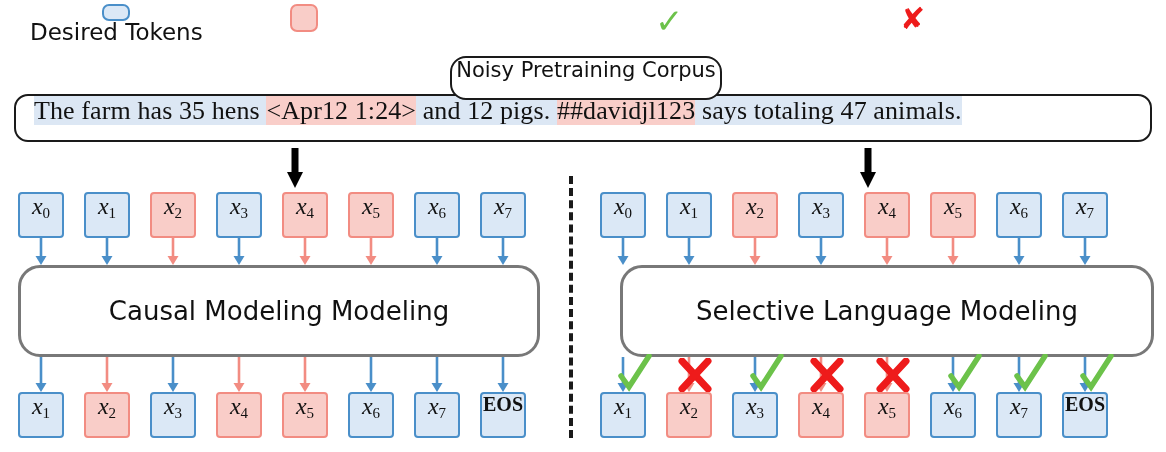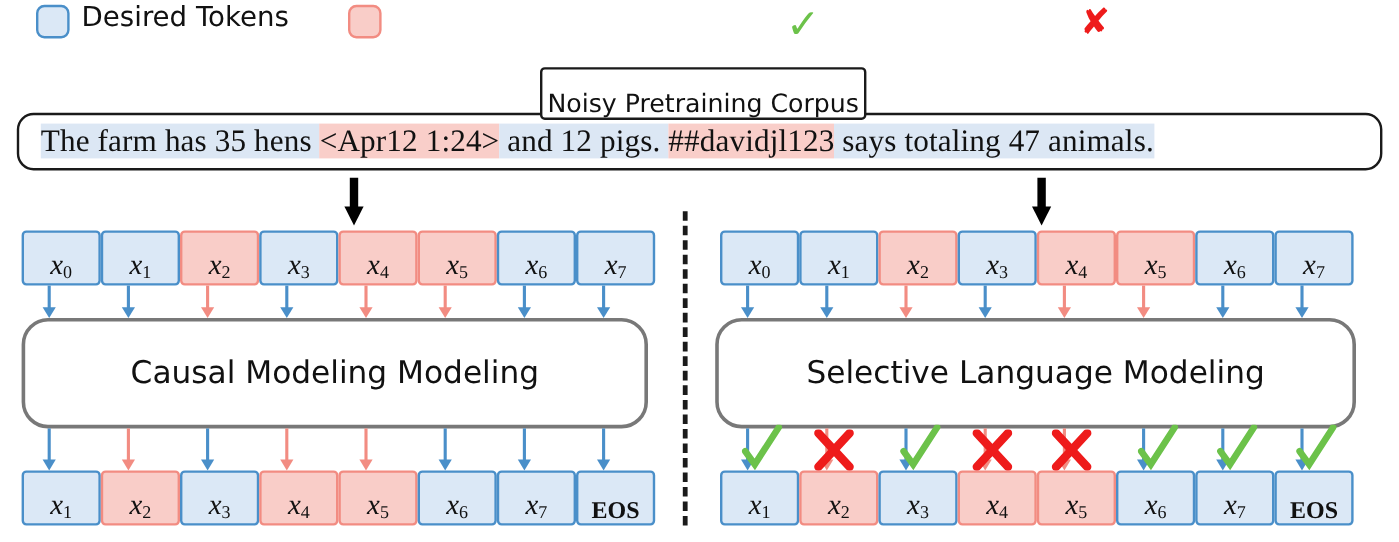--- a/index.html
+++ b/index.html
@@ -2,54 +2,54 @@
 <html><head>
 <meta charset="utf-8">
 <style>
   html,body{margin:0;padding:0;background:#ffffff;}
   body{width:1166px;height:452px;position:relative;overflow:hidden;
        font-family:"DejaVu Sans",sans-serif;color:#111;}
   .abs{position:absolute;}
 
   
   #legend{left:0;top:0;width:1166px;height:52px;}
-  .legend-item{position:absolute;display:flex;align-items:flex-start;gap:10px;height:40px;top:4px;}
+  .legend-item{position:absolute;display:flex;align-items:center;height:40px;top:4px;flex-direction:column;}
   .swatch{width:28px;height:28px;border-radius:7px;box-sizing:border-box;}
   .swatch.blue{background:#dbe8f6;border:2.5px solid #4a8fc9;}
   .swatch.red{background:#f9cdc8;border:2.5px solid #f28c82;}
   .legend-label{font-size:23px;color:#111;white-space:nowrap;line-height:1;}
   .mark-glyph{font-size:30px;line-height:1;font-weight:bold;}
   .mark-glyph.ok{color:#6cc24a;font-weight:normal;font-size:34px;}
   .mark-glyph.no{color:#ee1b1b;}
 
   
   #corpus-title{left:450px;top:56px;width:268px;height:40px;
-      border:2.2px solid #1a1a1a;border-radius:4px;background:#fff;
-      display:flex;align-items:flex-end;justify-content:center;
+      border:2.2px solid #1a1a1a;border-radius:16px;background:#fff;
+      display:flex;align-items:flex-start;justify-content:center;
       font-size:21px;z-index:5;}
 
   
   #corpus-box{left:14px;top:94px;width:1138px;height:48px;
       border:2.2px solid #1a1a1a;border-radius:14px;background:#fff;
-      display:flex;align-items:center;z-index:4;box-sizing:border-box;}
+      display:flex;z-index:4;box-sizing:border-box;}
   #corpus-text{font-family:"Liberation Serif","DejaVu Serif",serif;
       font-size:26px;white-space:nowrap;padding-left:18px;letter-spacing:.1px;}
   .seg-keep{background:#dce7f4;}
   .seg-drop{background:#f9cec9;}
 
   
   .blackarrow{width:20px;height:42px;}
 
   
   #divider{left:569px;top:176px;width:0;height:262px;
       border-left:4px dashed #1a1a1a;}
 
   
-  .tok{width:66px;height:46px;border-radius:4px;box-sizing:border-box;
-       display:flex;align-items:flex-end;justify-content:center;}
+  .tok{width:46px;height:46px;border-radius:4px;box-sizing:border-box;
+       display:flex;align-items:flex-start;justify-content:center;}
   .tok.blue{background:#dbe8f6;border:2.5px solid #4a8fc9;}
   .tok.red{background:#f9cdc8;border:2.5px solid #f28c82;}
   .tok .lbl{font-family:"Liberation Serif","DejaVu Serif",serif;
        font-style:italic;font-size:24px;line-height:1;}
   .tok .lbl .sub{font-size:15px;font-style:normal;vertical-align:-4px;}
   .tok.eos .lbl{font-style:normal;font-weight:bold;font-size:20px;}
 
   
   .model{border:3px solid #787878;border-radius:22px;background:#fff;
       display:flex;align-items:center;justify-content:center;
@@ -91,21 +91,21 @@
   <path d="M10 40 L2 24 L18 24 Z" fill="#000"></path>
 </svg>
 <svg class="abs blackarrow" style="left:858px;top:148px;" viewBox="0 0 20 42">
   <path d="M10 0 L10 26" stroke="#000" stroke-width="7" fill="none"></path>
   <path d="M10 40 L2 24 L18 24 Z" fill="#000"></path>
 </svg>
 
 <div class="abs model" id="model-causal" style="left:18px;top:265px;width:522px;height:92px;">
   <span>Causal Modeling Modeling</span>
 </div>
-<div class="abs model" id="model-selective" style="left:596px;top:265px;width:534px;height:92px;">
+<div class="abs model" id="model-selective" style="left:620px;top:265px;width:534px;height:92px;">
   <span>Selective Language Modeling</span>
 </div>
 
 <svg class="abs" id="wires" viewBox="0 0 1166 452">
     <g>
       <line x1="41" y1="238" x2="41" y2="257" stroke="#4a8fc9" stroke-width="2.6"></line>
       <polygon points="35.5,256 46.5,256 41,265" fill="#4a8fc9"></polygon>
     </g>
     <g>
       <line x1="107" y1="238" x2="107" y2="257" stroke="#4a8fc9" stroke-width="2.6"></line>

